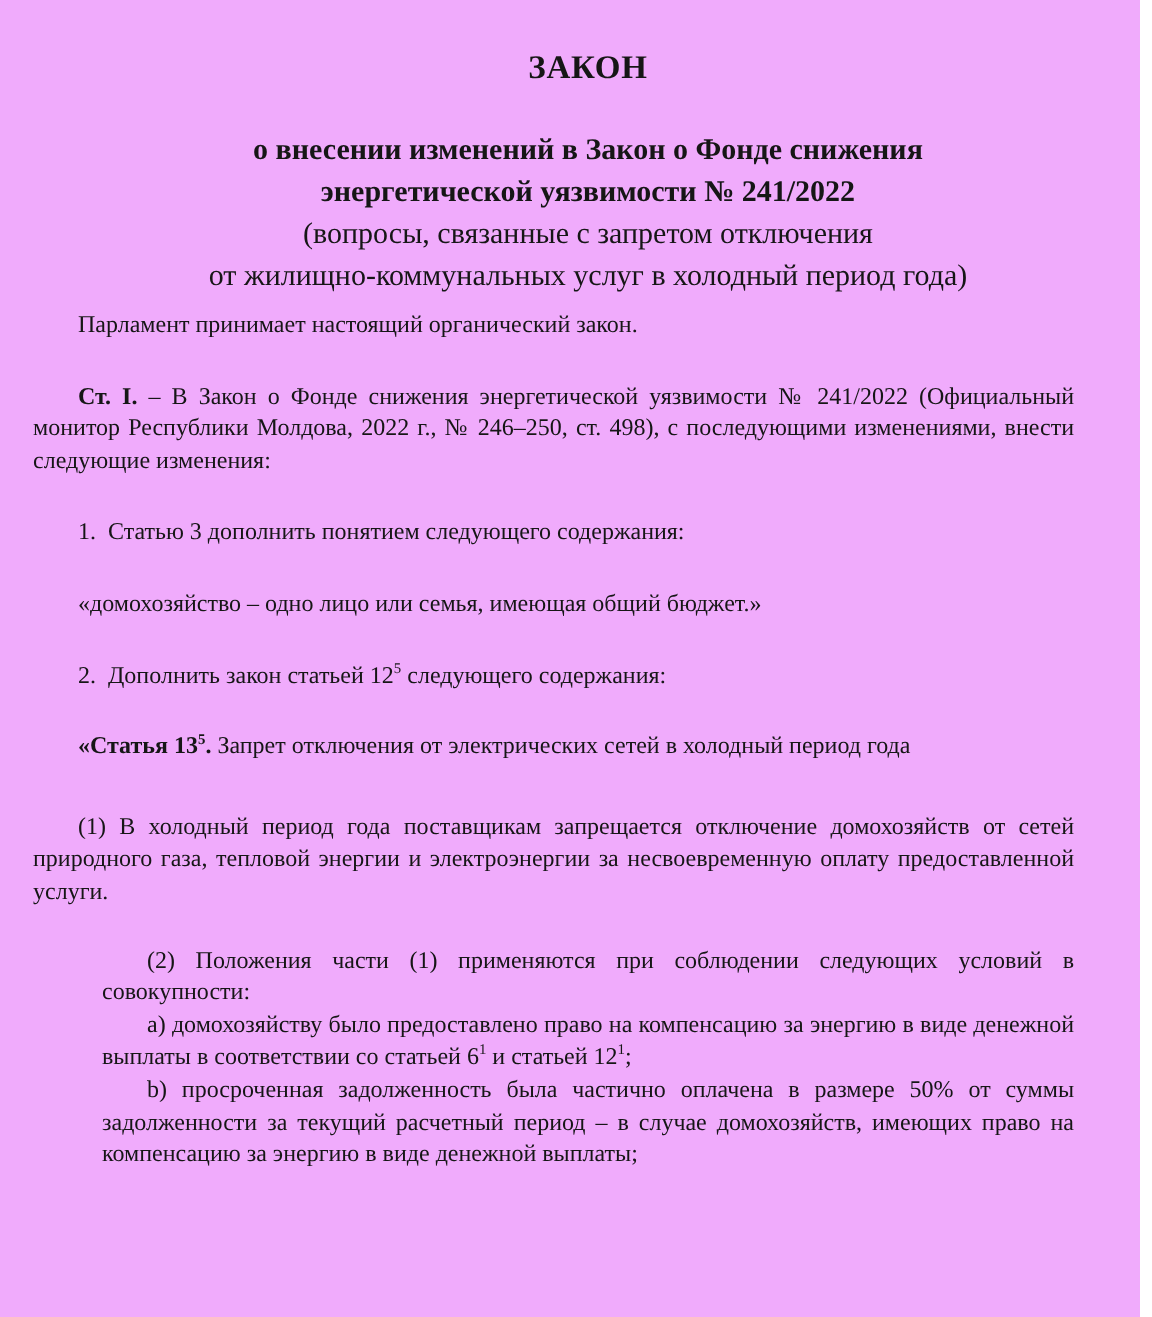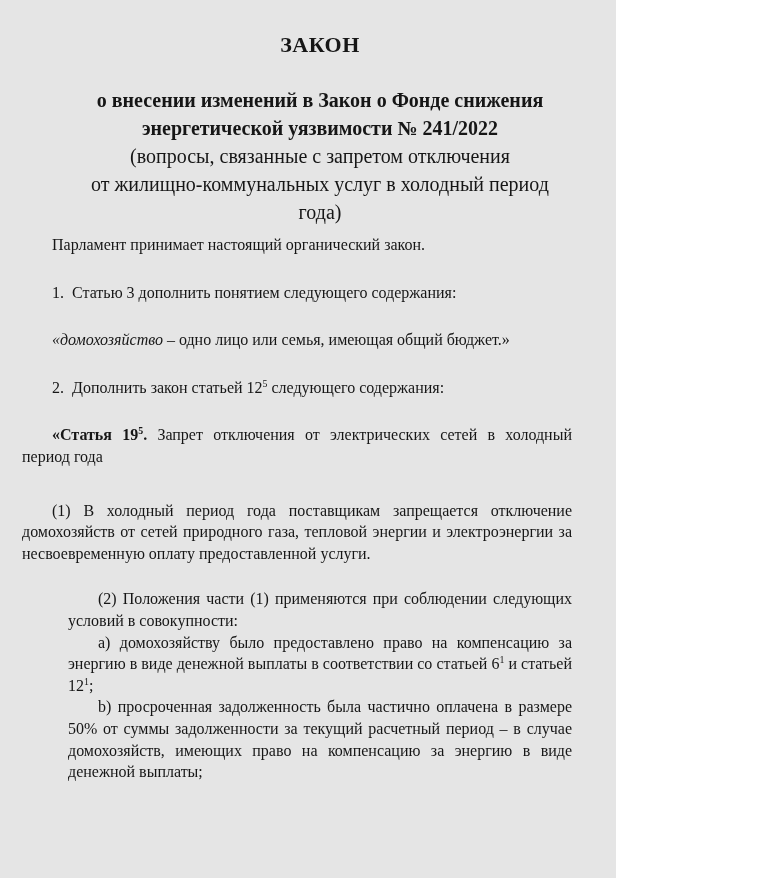--- a/index.html
+++ b/index.html
@@ -10,24 +10,24 @@
   body {
     width: 768px;
     height: 878px;
     overflow: hidden;
     font-family: "Liberation Serif", "DejaVu Serif", serif;
     color: #161616;
     -webkit-font-smoothing: antialiased;
   }
   .page {
     box-sizing: border-box;
-    width: 616px;
+    width: 760px;
     height: 878px;
     padding: 34px 44px 0 22px;
-    background: #e5e5e5;
+    background: #f0abfc;
   }
   
   .title-block {
     text-align: center;
     padding-left: 46px; 
     margin: 0 0 8px 0;
   }
   .doc-title {
     font-size: 22px;
     line-height: 22px;
@@ -53,21 +53,21 @@
     font-size: 16px;
     line-height: 21.6px;
     margin: 0 0 26px 0;
     text-align: justify;
     text-indent: 30px;
   }
   .para.gap-lg { margin-bottom: 32px; }
   .para.gap-md { margin-bottom: 24px; }
   .para.no-gap { margin-bottom: 0; margin-left: 46px; }
   .bold { font-weight: bold; }
-  .italic { font-style: italic; }
+  .italic { }
   sup {
     font-size: 0.62em;
     line-height: 0;
     vertical-align: super;
   }
 </style>
 </head>
 <body>
 
 <div class="page">
@@ -81,28 +81,29 @@
     <p class="subtitle-note">
       <span class="line">(вопросы, связанные с запретом отключения</span>
       <span class="line">от жилищно-коммунальных услуг в холодный период года)</span>
     </p>
   </header>
 
   <main>
 
     <p class="para">Парламент принимает настоящий органический закон.</p>
 
+    <p class="para"><span class="bold">Ст. I.</span><span> – В Закон о Фонде снижения энергетической уязвимости № 241/2022 (Официальный монитор Республики Молдова, 2022 г., № 246–250, ст. 498), с последующими изменениями, внести следующие изменения:</span></p>
 
     <p class="para">1.&nbsp; Статью 3 дополнить понятием следующего содержания:</p>
 
     <p class="para"><span class="italic">«домохозяйство</span><span> – одно лицо или семья, имеющая общий бюджет.»</span></p>
 
     <p class="para"><span>2.&nbsp; Дополнить закон статьей 12</span><sup>5</sup><span> следующего содержания:</span></p>
 
-    <p class="para gap-lg"><span class="bold"><span>«Статья 19</span><sup>5</sup><span>.</span></span><span> Запрет отключения от электрических сетей в холодный период года</span></p>
+    <p class="para gap-lg"><span class="bold"><span>«Статья 13</span><sup>5</sup><span>.</span></span><span> Запрет отключения от электрических сетей в холодный период года</span></p>
 
     <p class="para gap-md">(1) В холодный период года поставщикам запрещается отключение домохозяйств от сетей природного газа, тепловой энергии и электроэнергии за несвоевременную оплату предоставленной услуги.</p>
 
     <p class="para no-gap">(2) Положения части (1) применяются при соблюдении следующих условий в совокупности:</p>
 
     <p class="para no-gap"><span>a) домохозяйству было предоставлено право на компенсацию за энергию в виде денежной выплаты в соответствии со статьей 6</span><sup>1</sup><span> и статьей 12</span><sup>1</sup><span>;</span></p>
 
     <p class="para no-gap">b) просроченная задолженность была частично оплачена в размере 50% от суммы задолженности за текущий расчетный период – в случае домохозяйств, имеющих право на компенсацию за энергию в виде денежной выплаты;</p>
 
   </main>

